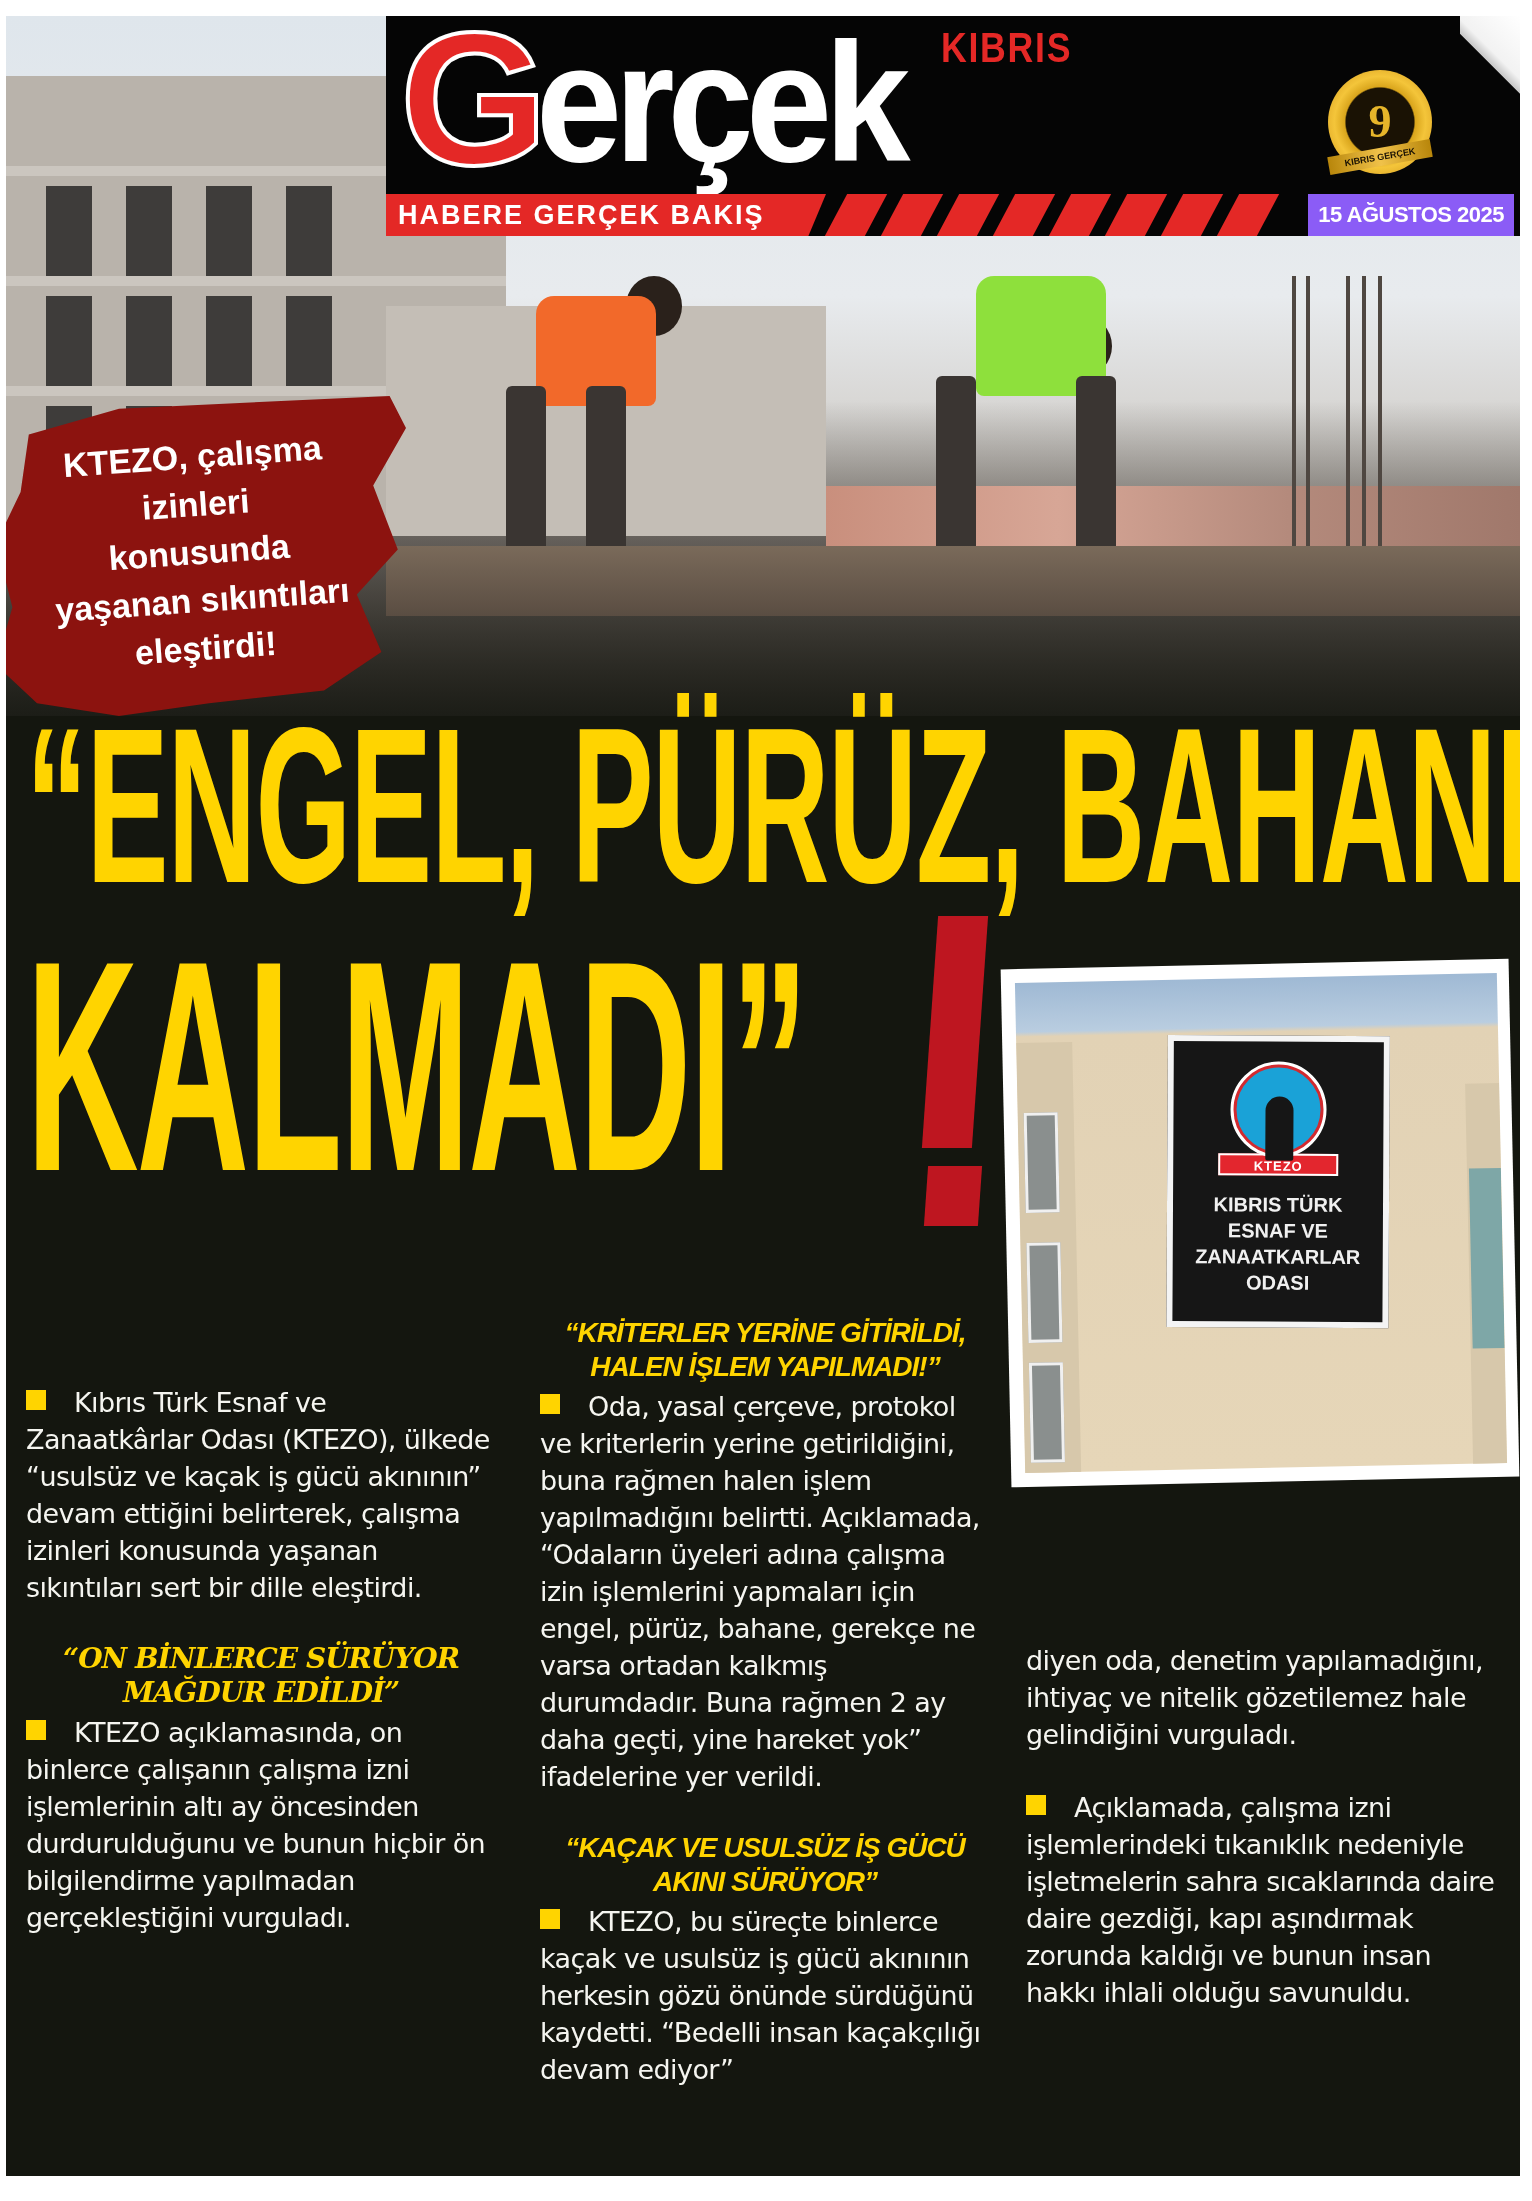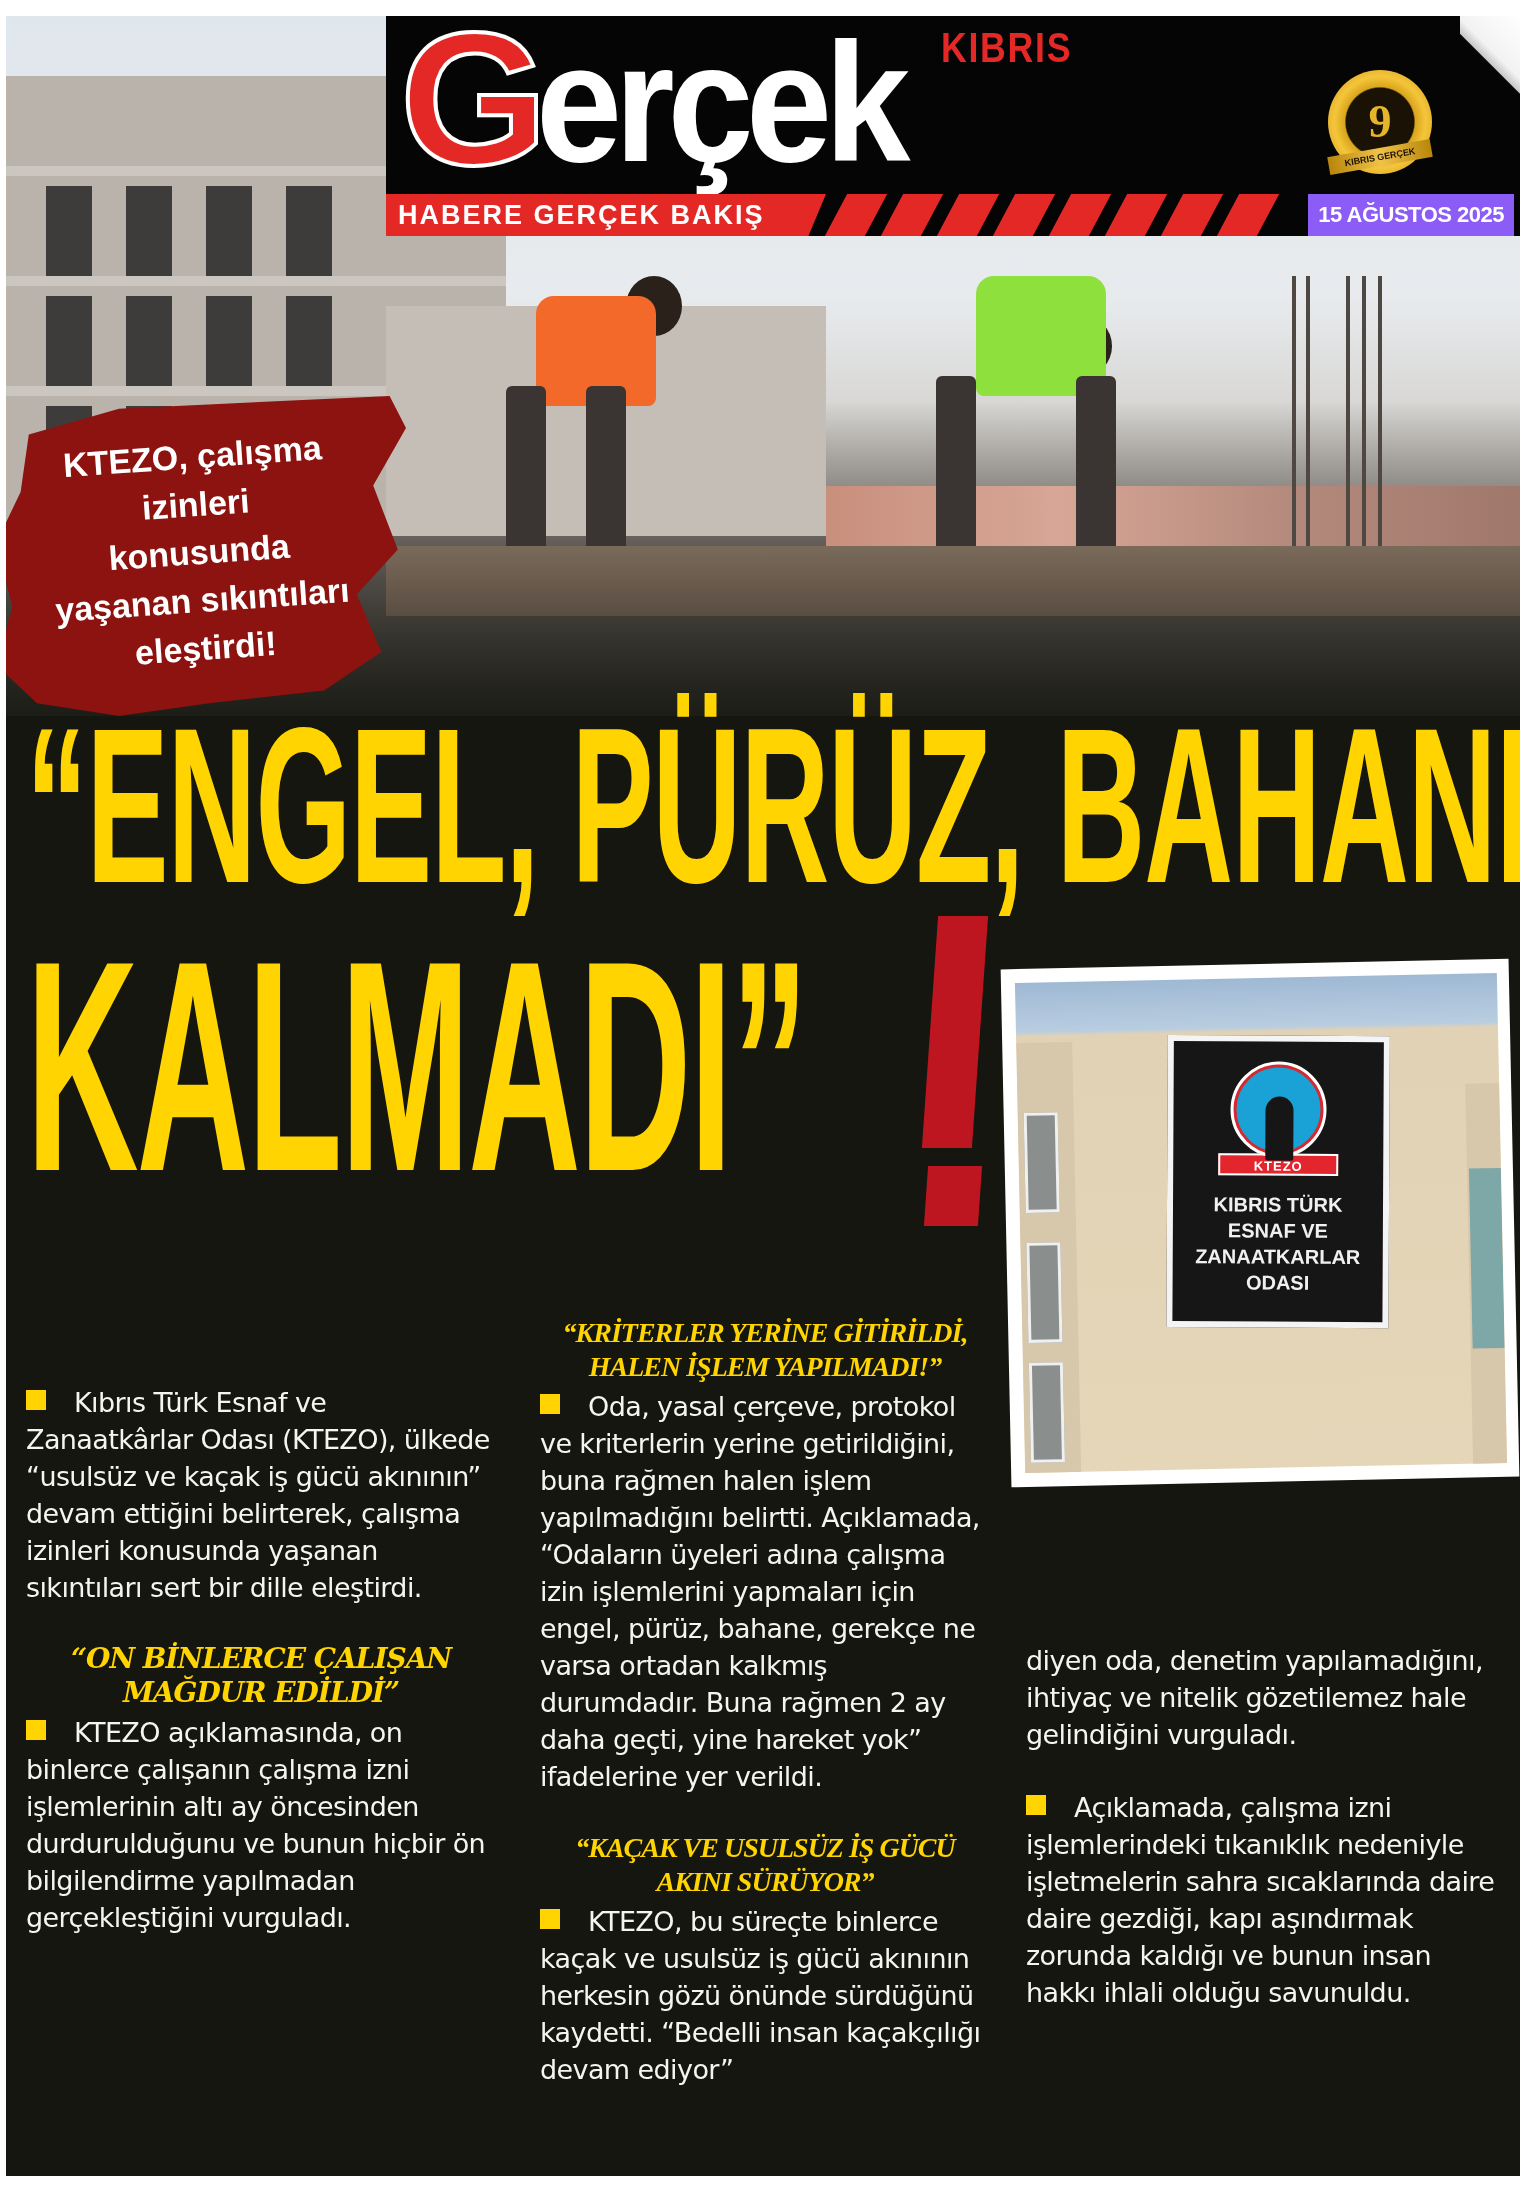--- a/index.html
+++ b/index.html
@@ -182,21 +182,21 @@
   .col p { margin: 0; }
   .col .bullet {
     display: inline-block; width: 20px; height: 20px; background: #ffd400;
     margin-right: 28px; vertical-align: 2px;
   }
   .col .subhead {
     font-family: "DejaVu Serif", serif; font-style: italic; font-weight: 700;
     color: #ffd400; font-size: 28px; line-height: 34px; text-align: center; letter-spacing: -1px;
     margin: 0 0 4px 0;
   }
-  .col .subhead.sans { font-family: Liberation Serif, serif; }
+  .col .subhead.sans { font-family: Liberation Sans, sans-serif; }
   .col-1 { left: 20px; top: 1368px; width: 470px; }
   .col-2 { left: 534px; top: 1300px; width: 450px; }
   .col-3 { left: 1020px; top: 1626px; width: 480px; }
 </style>
 </head>
 <body>
 
 <div class="page">
 
   <div class="hero-photo">
@@ -301,21 +301,21 @@
           <div>ZANAATKARLAR</div>
           <div>ODASI</div>
         </div>
       </div>
     </div>
   </div>
 
   <div class="col col-1">
     <p><span class="bullet"></span><span>Kıbrıs Türk Esnaf ve Zanaatkârlar Odası (KTEZO), ülkede “usulsüz ve kaçak iş gücü akınının” devam ettiğini belirterek, çalışma izinleri konusunda yaşanan sıkıntıları sert bir dille eleştirdi.</span></p>
     <div style="height:36px"></div>
-    <div class="subhead">“ON BİNLERCE ÇALIŞAN MAĞDUR EDİLDİ”</div>
+    <div class="subhead">“ON BİNLERCE SÜRÜYOR MAĞDUR EDİLDİ”</div>
     <p><span class="bullet"></span><span>KTEZO açıklamasında, on binlerce çalışanın çalışma izni işlemlerinin altı ay öncesinden durdurulduğunu ve bunun hiçbir ön bilgilendirme yapılmadan gerçekleştiğini vurguladı.</span></p>
   </div>
 
   <div class="col col-2">
     <div class="subhead sans">“KRİTERLER YERİNE GİTİRİLDİ, HALEN İŞLEM YAPILMADI!”</div>
     <p><span class="bullet"></span><span>Oda, yasal çerçeve, protokol ve kriterlerin yerine getirildiğini, buna rağmen halen işlem yapılmadığını belirtti. Açıklamada, “Odaların üyeleri adına çalışma izin işlemlerini yapmaları için engel, pürüz, bahane, gerekçe ne varsa ortadan kalkmış durumdadır. Buna rağmen 2 ay daha geçti, yine hareket yok” ifadelerine yer verildi.</span></p>
     <div style="height:36px"></div>
     <div class="subhead sans">“KAÇAK VE USULSÜZ İŞ GÜCÜ AKINI SÜRÜYOR”</div>
     <p><span class="bullet"></span><span>KTEZO, bu süreçte binlerce kaçak ve usulsüz iş gücü akınının herkesin gözü önünde sürdüğünü kaydetti. “Bedelli insan kaçakçılığı devam ediyor”</span></p>
   </div>

